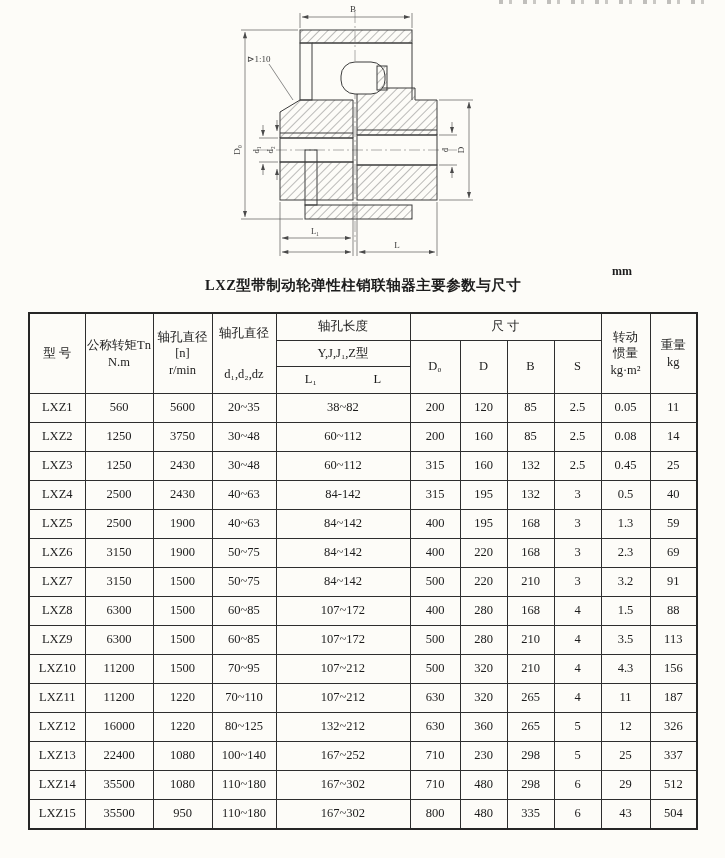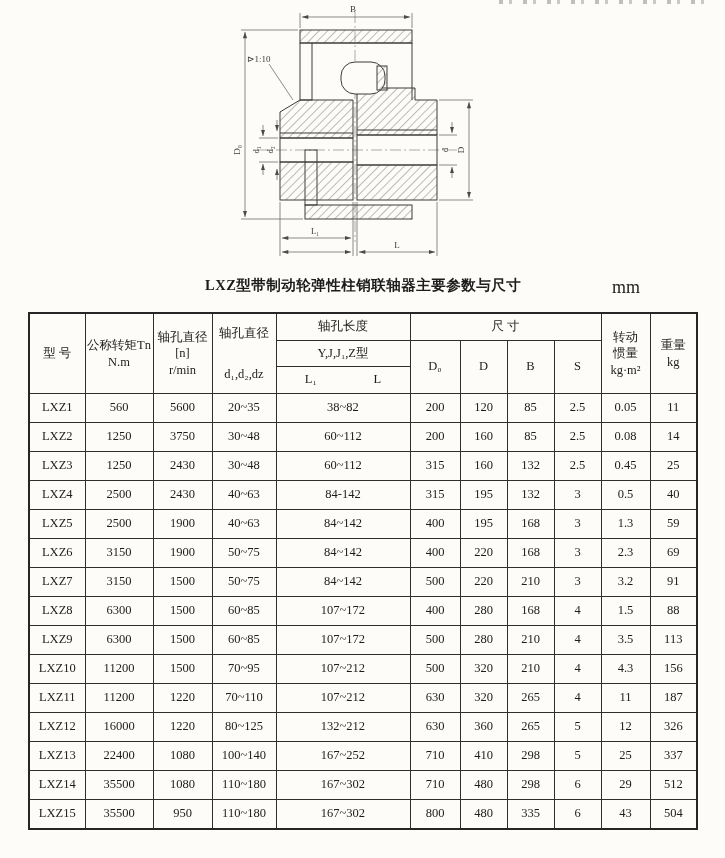--- a/index.html
+++ b/index.html
@@ -12,21 +12,21 @@
   
   .remnant {
     position:absolute; left:499px; top:0; width:212px; height:4px; opacity:.55;
     background:repeating-linear-gradient(90deg,#8f8d8a 0 4px,transparent 4px 10px,#a09e9a 10px 13px,transparent 13px 24px);
   }
   
   .drawing { position:absolute; left:205px; top:0px; }
   .drawing text { font-family:"Liberation Serif","DejaVu Serif",serif; fill:#3b3b3b; }
   
   .title { position:absolute; left:205px; top:276px; font-size:14.5px; font-weight:bold; letter-spacing:.5px;text-align:right; }
-  .unit  { position:absolute; left:612px; top:277px; font-size:18px; }
+  .unit  { position:absolute; left:612px; top:264px; font-size:12px;font-weight:bold; }
   
   table.spec { position:absolute; left:28px; top:312px; border-collapse:collapse; table-layout:fixed; border:2px solid #262626; }
   .spec th, .spec td {
     border:1px solid #2e2e2e; text-align:center; vertical-align:middle;
     font-weight:normal; font-size:12.5px; padding:0; line-height:1.25;
     overflow:hidden; white-space:nowrap;
   }
   .spec thead tr.h1 th { height:26px; }
   .spec thead tr.h2 th { height:25px; }
   .spec thead tr.h3 th { height:26px; }
@@ -367,21 +367,21 @@
           <td>12</td>
           <td>326</td>
         </tr>
         <tr>
           <td>LXZ13</td>
           <td>22400</td>
           <td>1080</td>
           <td>100~140</td>
           <td>167~252</td>
           <td>710</td>
-          <td>410</td>
+          <td>230</td>
           <td>298</td>
           <td>5</td>
           <td>25</td>
           <td>337</td>
         </tr>
         <tr>
           <td>LXZ14</td>
           <td>35500</td>
           <td>1080</td>
           <td>110~180</td>

